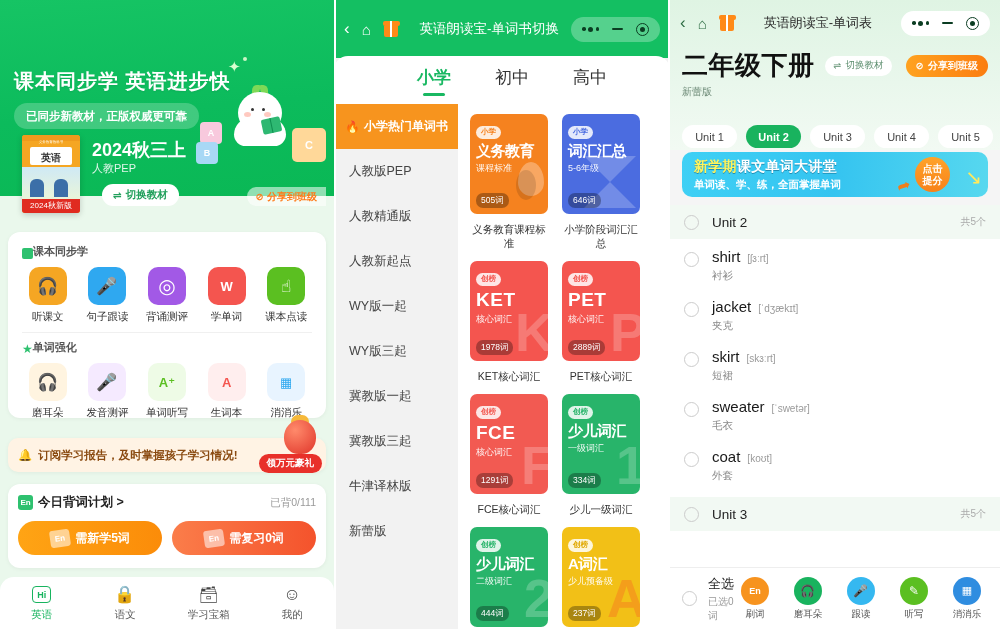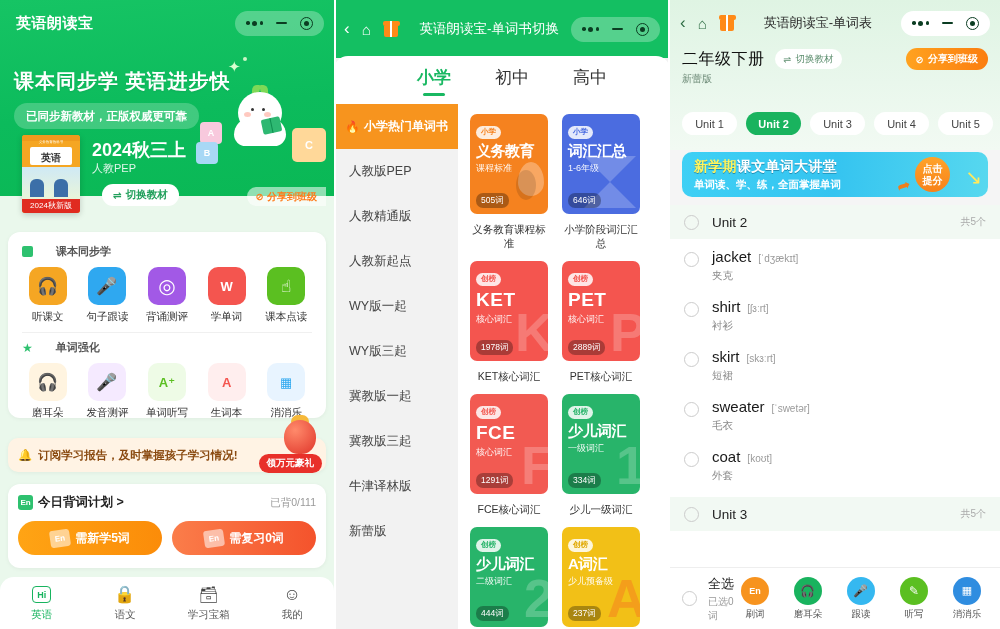--- a/index.html
+++ b/index.html
@@ -77,21 +77,21 @@
   .p1-share {
     position: absolute; right: 8px; top: 187px; height: 19px; display: flex; align-items: center; gap: 3px;
     background: rgba(255,255,255,0.55); border-radius: 10px 0 0 10px; padding: 0 9px; color: #ff7a18; font-size: 10px; font-weight: bold;
   }
 
   .card {
     position: absolute; left: 8px; width: 318px; background: #fff; border-radius: 12px;
     box-shadow: 0 1px 4px rgba(0,0,0,.05);
   }
   .p1-features { top: 232px; height: 186px; padding: 10px 8px 8px; }
-  .feat-head { display: flex; align-items: center; gap: 23px; margin: 2px 0 6px 6px; font-size: 11px; color: #555; font-weight: bold; }
+  .feat-head { display: flex; align-items: flex-end; gap: 0; margin: 2px 0 6px 6px; font-size: 11px; color: #555; font-weight: bold; }
   .feat-head .dot-ic { width: 11px; height: 11px; border-radius: 2px; background: #2ec16f; }
   .feat-head .star-ic { color: #2ec16f; font-size: 12px; line-height: 1; }
   .feat-row { display: flex; justify-content: space-around; padding: 2px 2px 8px; }
   .feat { width: 56px; text-align: center; }
   .feat .ic { width: 38px; height: 38px; border-radius: 10px; margin: 0 auto 5px; display: flex; align-items: center; justify-content: center; color: #fff; font-size: 17px; }
   .feat .lb { font-size: 10.5px; color: #333; }
   .divider { height: 1px; background: #f0f0f0; margin: 0 6px; }
 
   .p1-report {
     top: 438px; height: 34px; background: #fff3e4; display: flex; align-items: center; padding: 0 10px;
@@ -156,21 +156,21 @@
   .shpX i { position:absolute; width:0; height:0; border-left:26px solid transparent; border-right:26px solid transparent; border-bottom:26px solid rgba(255,255,255,.22); left:4px; top:28px; }
 
   
   .panel3 { width: 330px; height: 629px; position: relative; background: #f5f5f5; overflow: hidden; }
   .p3-head { position: absolute; left: 0; top: 0; width: 330px; height: 150px; background: linear-gradient(180deg,#dff4e3 0%,#e9f7ec 55%,#f2faf3 100%); }
   .p3-titlebar { height: 46px; display: flex; align-items: center; padding: 0 10px; gap: 12px; }
   .p3-titlebar .tb-ic { color: #2c6b42; }
   .p3-apptitle { font-size: 13px; color: #2a2a2a; margin-left: 16px; white-space: nowrap; }
   .winpill.light { background: #fff; }
   .p3-gradewrap { display: flex; align-items: center; padding: 2px 12px 0; gap: 10px; }
-  .p3-grade { font-size: 16px; font-weight: normal; color: #111; letter-spacing: 0.5px; }
+  .p3-grade { font-size: 26px; font-weight: bold; color: #111; letter-spacing: 0.5px; }
   .p3-switch { height: 20px; display: flex; align-items: center; gap: 4px; background: #fff; border-radius: 10px; padding: 0 9px; color: #5b8d6d; font-size: 9.5px; }
   .p3-share { margin-left: auto; height: 22px; display: flex; align-items: center; gap: 4px; background: linear-gradient(90deg,#ffa21f,#fb7d10); border-radius: 11px; padding: 0 10px; color: #fff; font-size: 10px; font-weight: bold; }
   .p3-press { font-size: 10px; color: #6d8a77; padding: 2px 12px 0; }
   .p3-units { display: flex; gap: 9px; padding: 9px 12px 0; }
   .unit-chip { height: 23px; min-width: 55px; border-radius: 12px; background: #fff; color: #444; font-size: 11px; display: flex; align-items: center; justify-content: center; padding: 0 11px; margin-top: 17px; }
   .unit-chip.on { background: #19b35e; color: #fff; font-weight: bold; }
   .p3-banner { position: absolute; left: 12px; top: 152px; width: 306px; height: 45px; border-radius: 10px; background: linear-gradient(95deg,#3fd0f5 0%,#35c4f0 50%,#57d8ef 100%); overflow: hidden; }
   .bn-t1 { position: absolute; left: 12px; top: 6px; font-size: 14px; font-weight: bold; color: #fff; letter-spacing: 0.3px; text-shadow: 0 1px 0 #1f8fb5; }
   .bn-t1 em { font-style: normal; color: #fff45b; }
   .bn-t2 { position: absolute; left: 12px; top: 26px; font-size: 10.5px; color: #fff; font-weight: bold; }
@@ -202,34 +202,20 @@
   .vdiv { position: absolute; top: 0; width: 2px; height: 629px; background: #ffffff; z-index: 9; }
 </style>
 </head>
 <body>
 
 <div class="stage">
 
   <div class="panel1">
     <div class="p1-hero"></div>
 
-    <div class="p1-titlebar">
-      <div class="p1-apptitle">英语朗读宝</div>
-      <div class="winpill">
-        <span class="wdots">
-            <i></i>
-            <i class="big"></i>
-            <i></i>
-          </span>
-        <span class="wmin"></span>
-        <span class="wclose">
-            <b></b>
-          </span>
-      </div>
-    </div>
 
     <div class="p1-slogan">课本同步学 英语进步快</div>
     <div class="p1-sparkle">✦</div>
     <div class="p1-sparkle2"></div>
     <div class="p1-sub">已同步新教材，正版权威更可靠</div>
 
     <div class="mascot">
       <div class="leaf">
           <b></b>
           <b></b>
@@ -446,21 +432,21 @@
               <span class="shp1"></span><span class="shp2"></span>
               <span class="cnt">505词</span>
             </div>
             <div class="lb">义务教育课程标准</div>
           </div>
 
           <div class="bk">
             <div class="cv" style="background:#4b6ce0">
               <span class="tag" style="color:#4b6ce0">小学</span>
               <div class="t1">词汇汇总</div>
-              <div class="t2">1-6年级</div>
+              <div class="t2">5-6年级</div>
               <span class="shpX">
                   <b></b>
                   <i></i>
                 </span>
               <span class="cnt">646词</span>
             </div>
             <div class="lb">小学阶段词汇汇总</div>
           </div>
 
           <div class="bk">
@@ -598,35 +584,35 @@
       <div class="unit-row">
         <span class="ckt"></span>
         <span class="ttl">Unit 2</span>
         <span class="cnt">共5个</span>
       </div>
 
       <div class="word-row">
         <span class="ckt" style="margin-top:4px"></span>
         <div class="wtext">
           <div class="w-line">
-            <span class="w-en">jacket</span>
-            <span class="w-ph">[ˈdʒækɪt]</span>
-          </div>
-          <div class="w-cn">夹克</div>
+            <span class="w-en">shirt</span>
+            <span class="w-ph">[ʃɜːrt]</span>
+          </div>
+          <div class="w-cn">衬衫</div>
         </div>
       </div>
 
       <div class="word-row">
         <span class="ckt" style="margin-top:4px"></span>
         <div class="wtext">
           <div class="w-line">
-            <span class="w-en">shirt</span>
-            <span class="w-ph">[ʃɜːrt]</span>
-          </div>
-          <div class="w-cn">衬衫</div>
+            <span class="w-en">jacket</span>
+            <span class="w-ph">[ˈdʒækɪt]</span>
+          </div>
+          <div class="w-cn">夹克</div>
         </div>
       </div>
 
       <div class="word-row">
         <span class="ckt" style="margin-top:4px"></span>
         <div class="wtext">
           <div class="w-line">
             <span class="w-en">skirt</span>
             <span class="w-ph">[skɜːrt]</span>
           </div>

